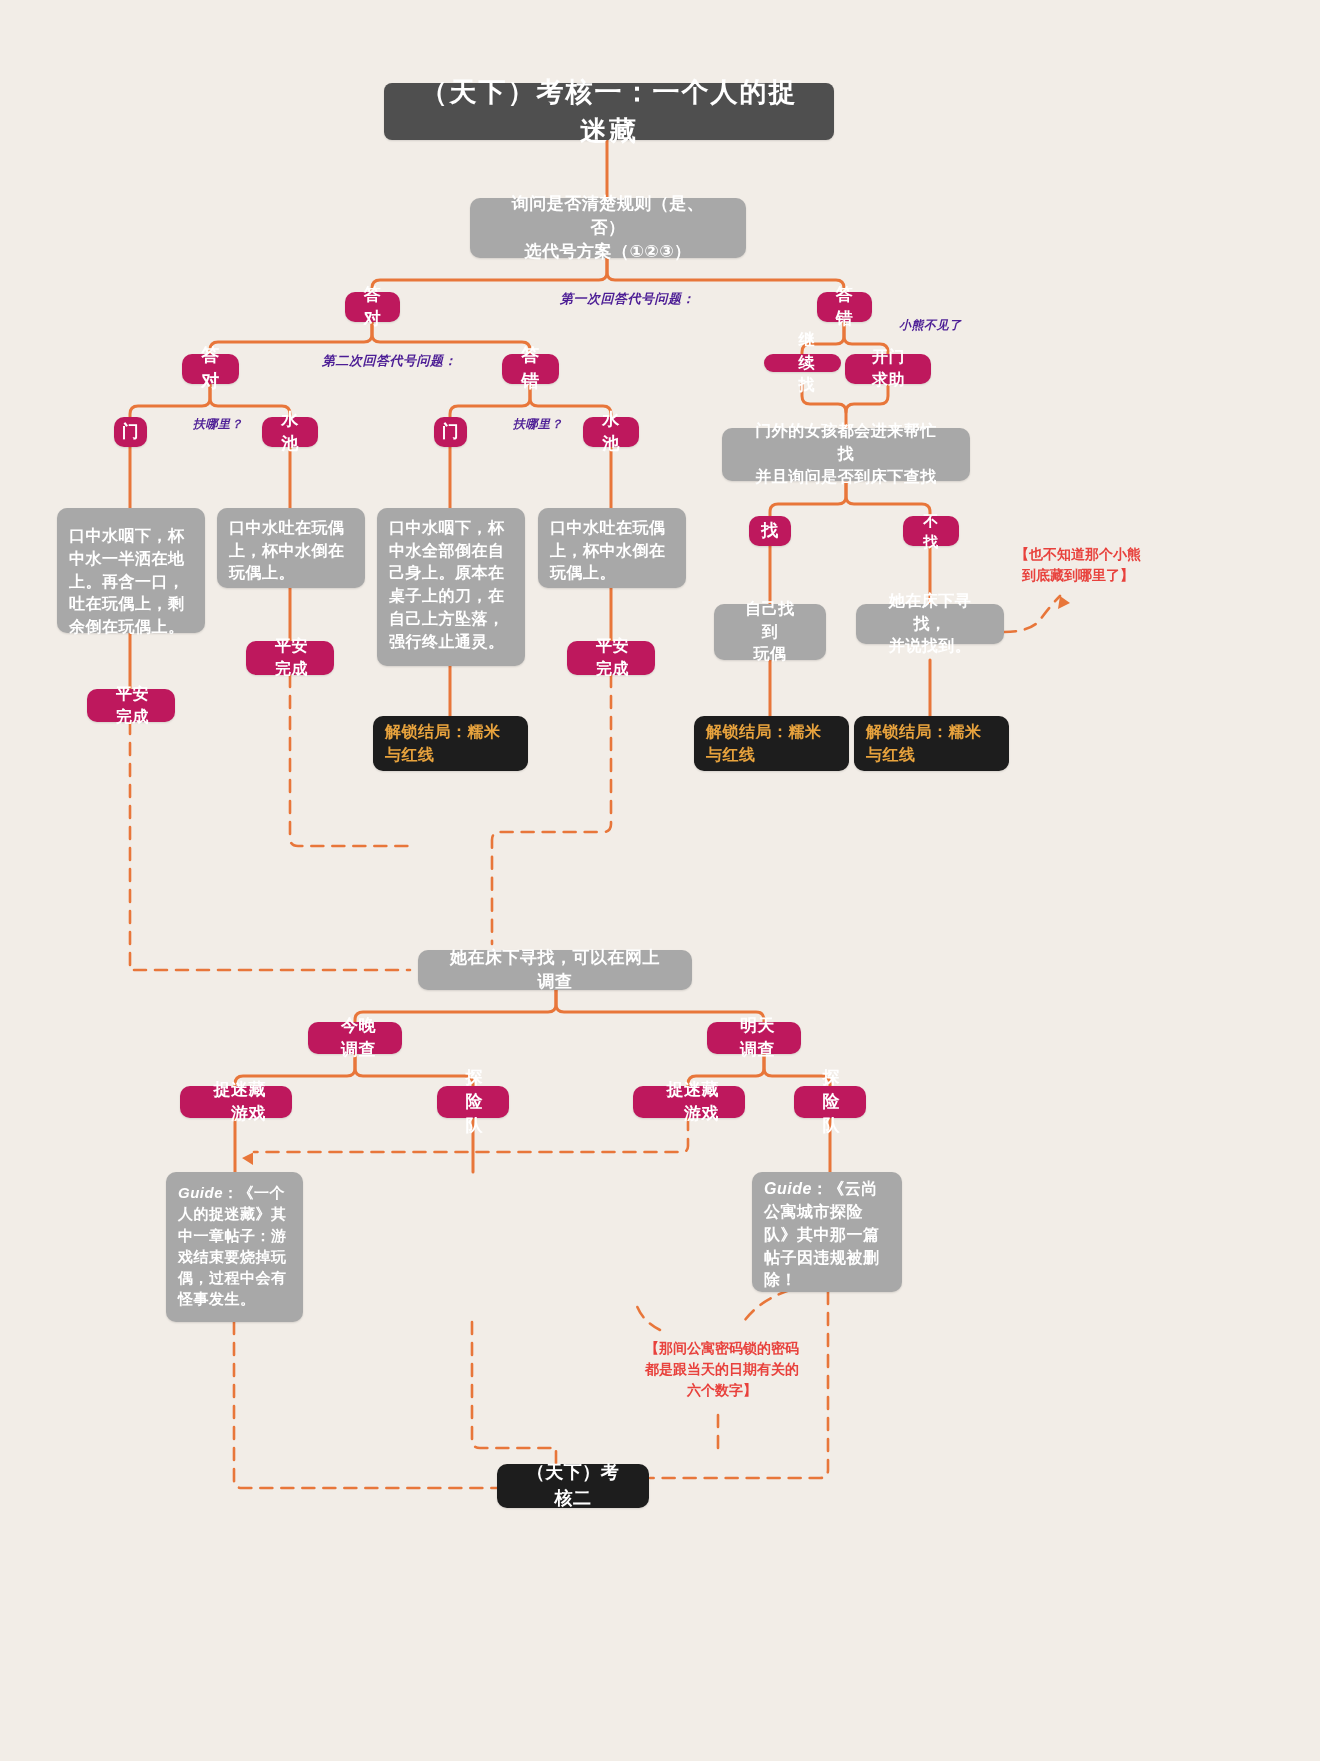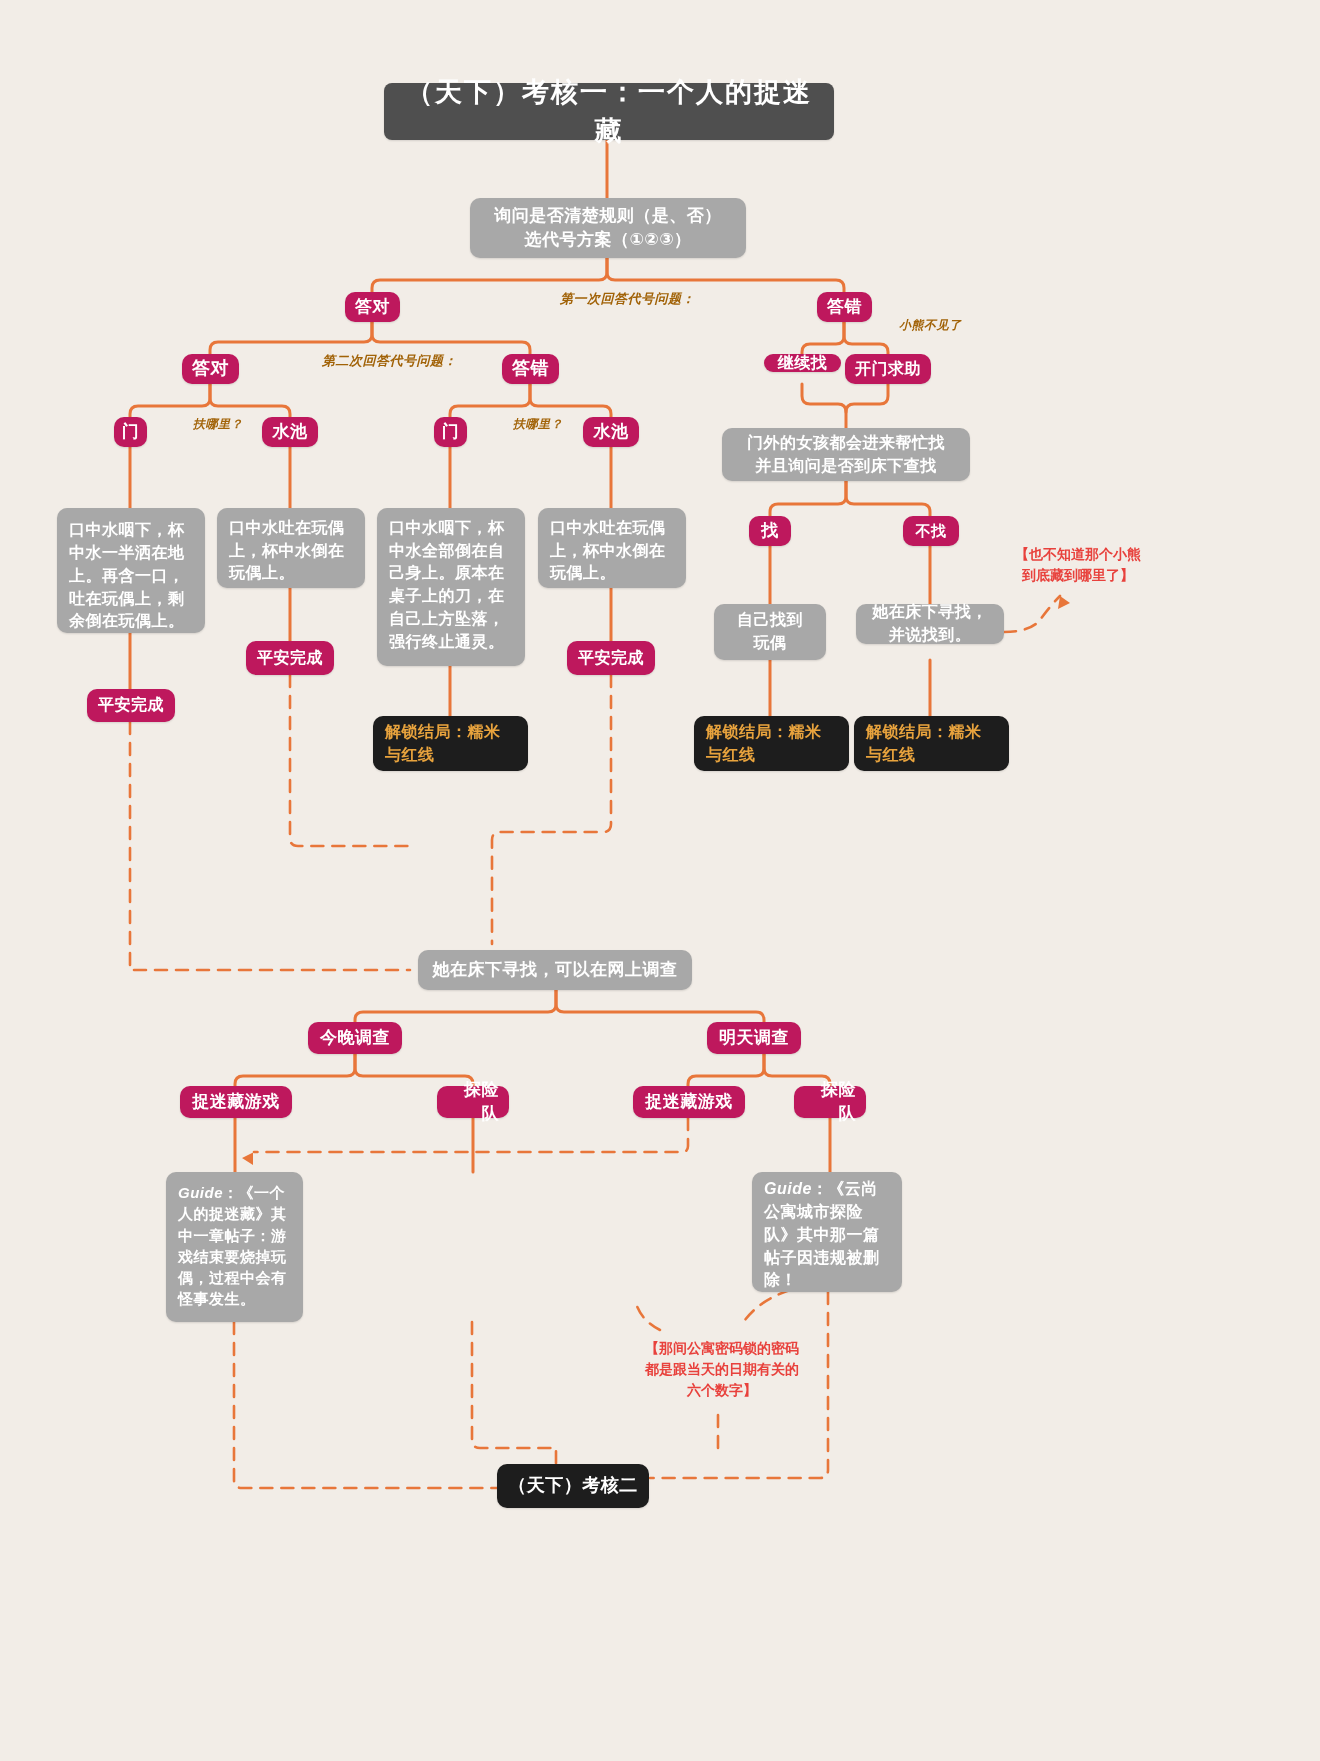--- a/index.html
+++ b/index.html
@@ -29,39 +29,39 @@
   }
   .dark{background:#be185d;font-weight:bold;text-align:right;}
   .grey{background:#a8a8a8;font-weight:bold;}
   .black{background:#1d1d1d;color:#e8a33d;font-weight:bold;text-align:left;justify-content:flex-start;}
   .title{
     background:#4f4f4f;color:#fff;font-weight:bold;
     font-size:27px;letter-spacing:2px;border-radius:8px;
   }
   .lbl{
     position:absolute;
-    color:#a16207;
+    color:#4c1d95;
     font-style:italic;
     font-weight:bold;
     font-size:13px;
     white-space:nowrap;
     z-index:3;
     letter-spacing:.5px;
   }
   .redlbl{
     position:absolute;
     color:#e8413c;
     font-size:14px;
     font-weight:bold;
     text-align:center;
     line-height:1.5;
     z-index:3;
   }
   .guide-em{font-style:italic;letter-spacing:.5px;}
-  .txt{display:block;padding:0 10px;}
+  .txt{display:block;padding:0 26px;}
   .txt-left{display:block;padding:0 12px;text-align:left;width:100%;}
 </style>
 </head>
 <body>
 
 <div id="canvas">
 
   <svg class="wires" viewBox="0 0 1320 1761">
     <g fill="none" stroke="#e8763a" stroke-width="3" stroke-linecap="round" stroke-linejoin="round">
 
@@ -193,21 +193,21 @@
   <div class="node dark" style="left:262px;top:417px;width:56px;height:30px;font-size:17px;">
     <span class="txt">水池</span>
   </div>
   <div class="node dark" style="left:434px;top:417px;width:33px;height:30px;font-size:17px;">
     <span class="txt">门</span>
   </div>
   <div class="node dark" style="left:583px;top:417px;width:56px;height:30px;font-size:17px;">
     <span class="txt">水池</span>
   </div>
 
-  <div class="node grey" style="left:57px;top:508px;width:148px;height:125px;font-size:16px;align-items:flex-end;padding-top:23px;">
+  <div class="node grey" style="left:57px;top:508px;width:148px;height:125px;font-size:16px;align-items:center;padding-top:23px;">
     <span class="txt-left">口中水咽下，杯中水一半洒在地上。再含一口，吐在玩偶上，剩余倒在玩偶上。</span>
   </div>
   <div class="node grey" style="left:217px;top:508px;width:148px;height:80px;font-size:16px;align-items:flex-start;padding-top:9px;">
     <span class="txt-left">口中水吐在玩偶上，杯中水倒在玩偶上。</span>
   </div>
   <div class="node grey" style="left:377px;top:508px;width:148px;height:158px;font-size:16px;align-items:flex-start;padding-top:9px;">
     <span class="txt-left">口中水咽下，杯中水全部倒在自己身上。原本在桌子上的刀，在自己上方坠落，强行终止通灵。</span>
   </div>
   <div class="node grey" style="left:538px;top:508px;width:148px;height:80px;font-size:16px;align-items:flex-start;padding-top:9px;">
     <span class="txt-left">口中水吐在玩偶上，杯中水倒在玩偶上。</span>

